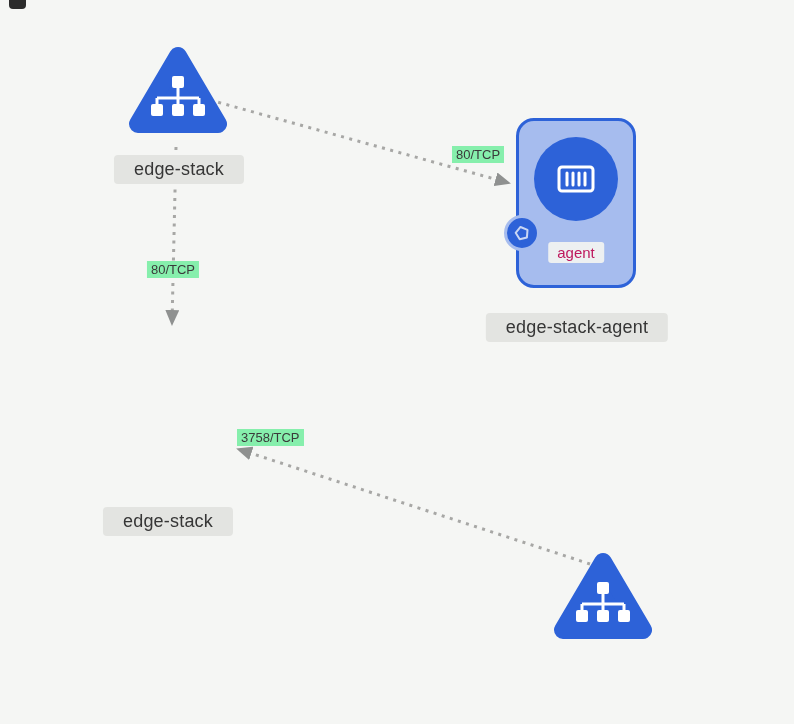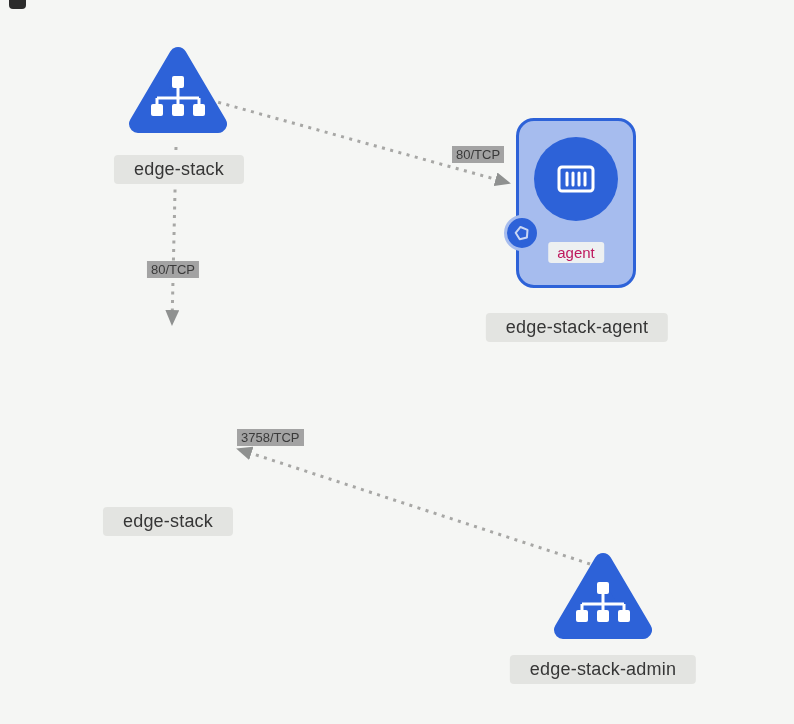--- a/index.html
+++ b/index.html
@@ -34,21 +34,21 @@
   .edge {
     stroke: #a7a7a5;
     stroke-width: 3;
     stroke-dasharray: 3 5.5;
     fill: none;
   }
   .edge-label {
     position: absolute;
     font-size: 13px;
     color: #3a3a3a;
-    background: #a3a3a3;
+    background: #86efac;
     padding: 1px 4px;
     white-space: nowrap;
   }
   .edge-label.centered {
     transform: translateX(-50%);
   }
   .node-label {
     position: absolute;
     transform: translateX(-50%);
     background: #e3e4e1;
@@ -173,15 +173,14 @@
       <path d="M50 16 L90 84 L10 84 Z" fill="#2d62d8" stroke="#2d62d8" stroke-width="18" stroke-linejoin="round"></path>
       <g fill="#ffffff">
         <rect x="44" y="36" width="12" height="12" rx="2"></rect>
         <rect x="23" y="64" width="12" height="12" rx="2"></rect>
         <rect x="44" y="64" width="12" height="12" rx="2"></rect>
         <rect x="65" y="64" width="12" height="12" rx="2"></rect>
       </g>
       <path d="M50 48 V58 M29 58 H71 M29 58 V64 M50 58 V64 M71 58 V64" stroke="#ffffff" stroke-width="3" fill="none"></path>
     </svg>
   </div>
-  <div class="node-label" style="left:603px; top:655px;">edge-stack-admin</div>
 
 </div>
 
 </body></html>

